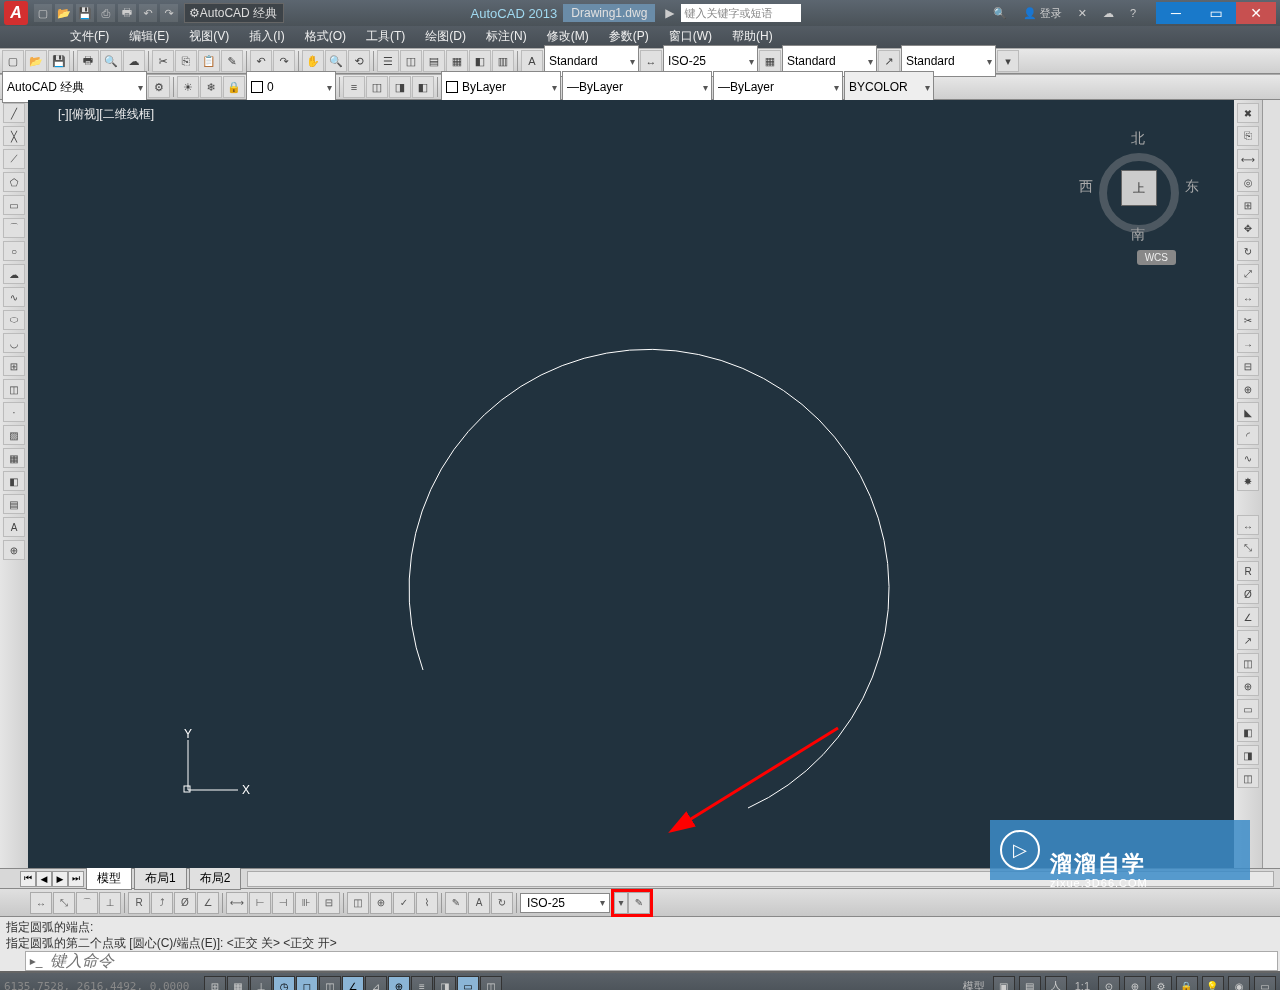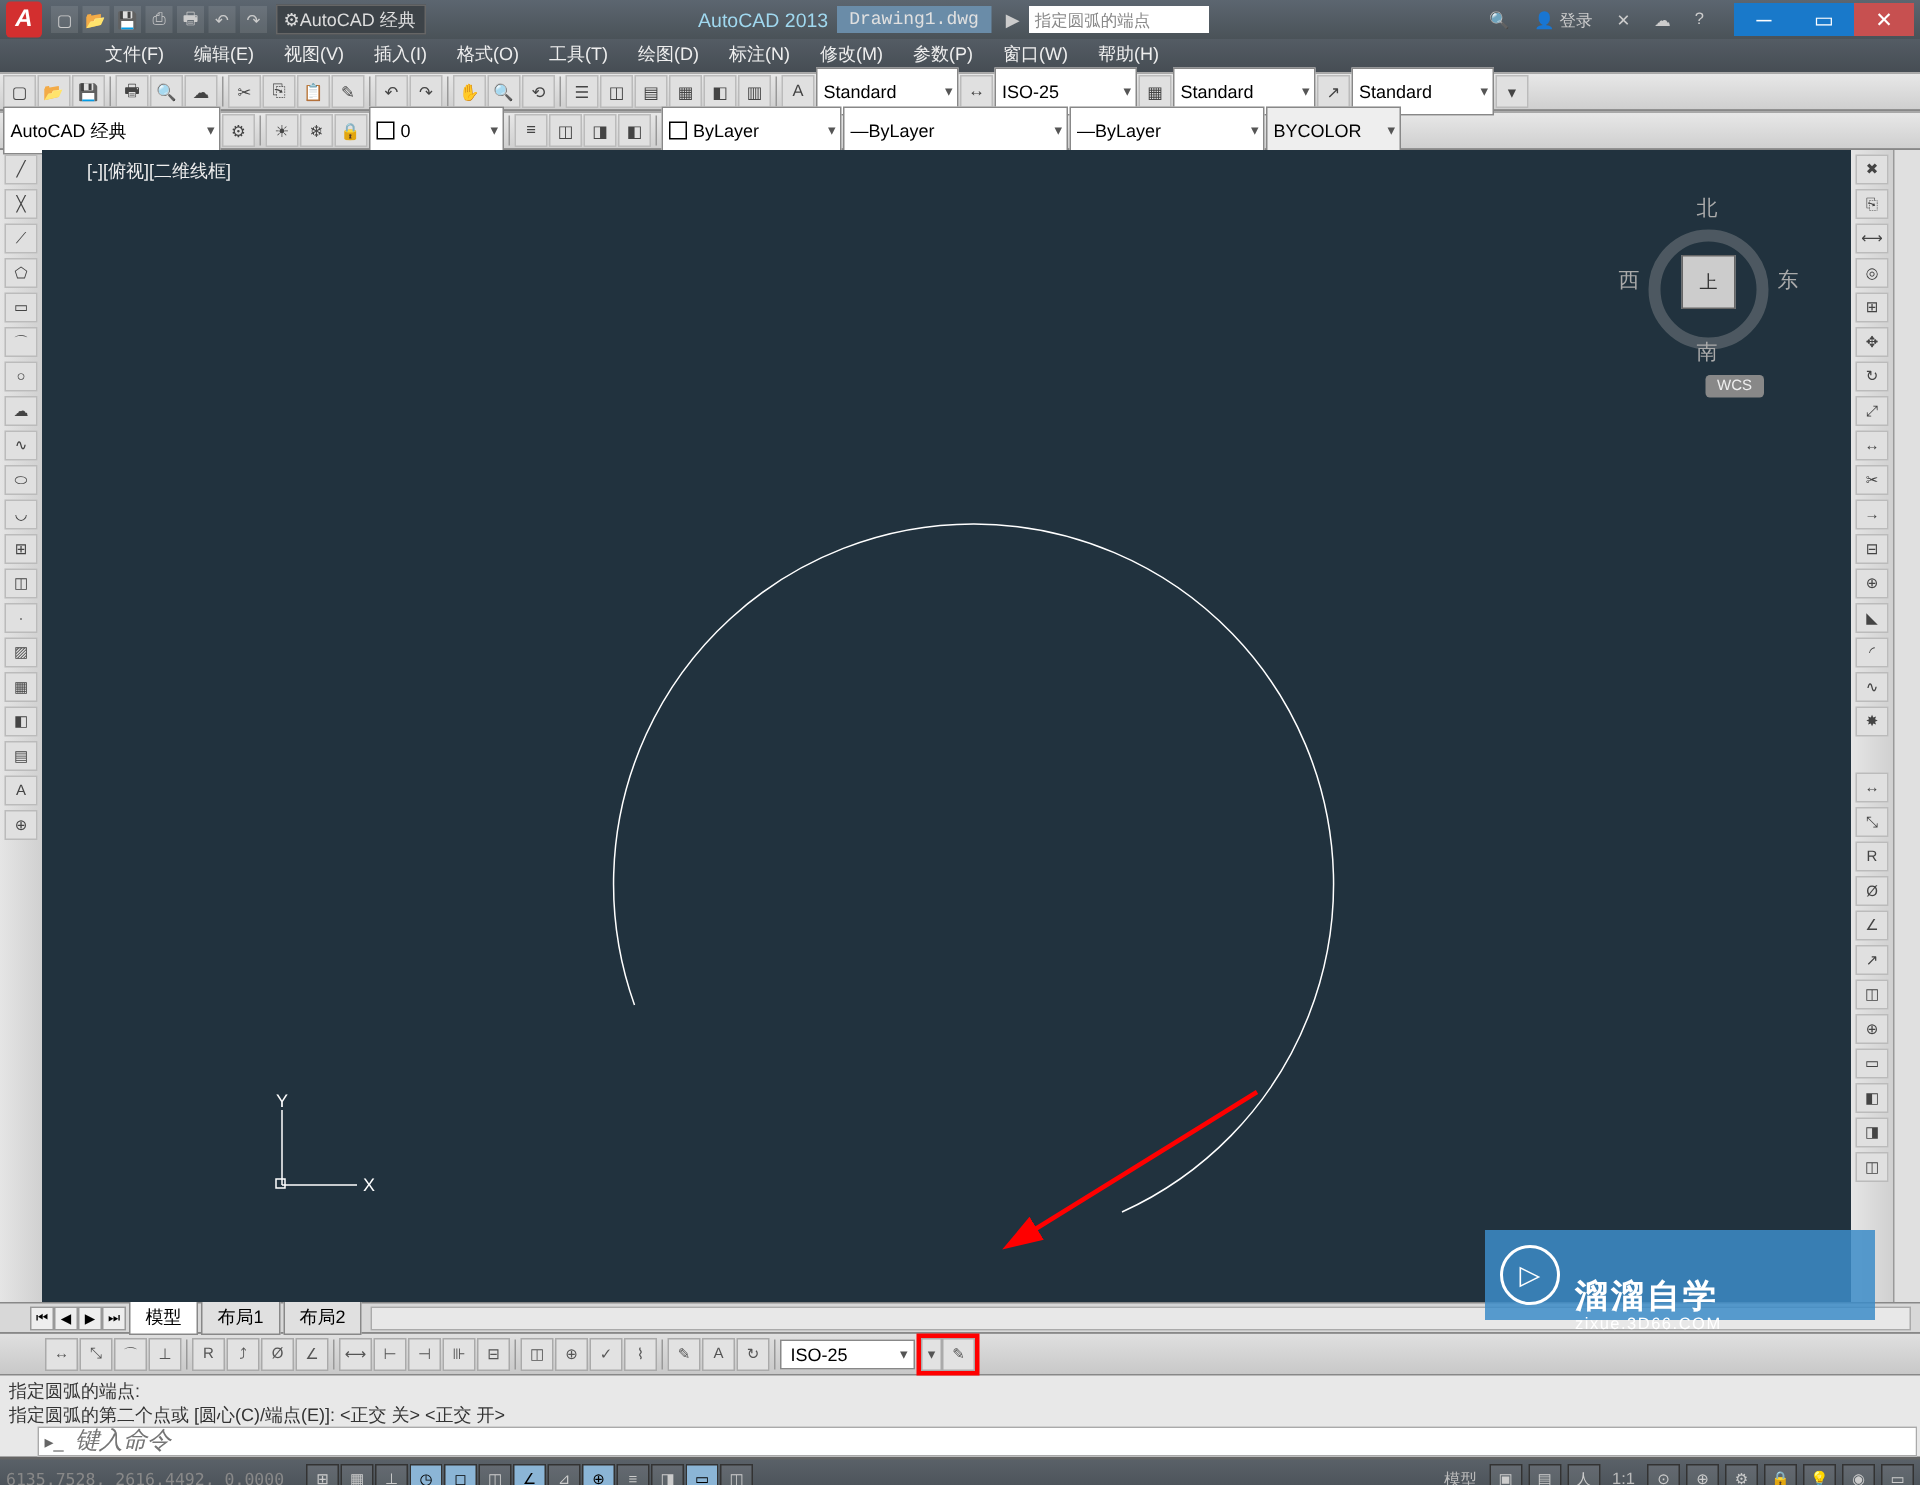--- a/index.html
+++ b/index.html
@@ -6,21 +6,21 @@
   body { width: 1280px; height: 990px; background: #656565; overflow: hidden; font-size: 12px; color: #000; }
   
   
   .title-bar { height: 26px; background: linear-gradient(#5c6670, #4a5258); display: flex; align-items: center; padding: 0 4px; }
   .app-logo { width: 24px; height: 24px; background: #d32f2f; color: white; display: flex; align-items: center; justify-content: center; font-weight: bold; margin-right: 6px; font-size:16px; font-style:italic; border-radius:3px;}
   .qat-icons { display: flex; gap: 3px; }
   .qat-icon { width: 18px; height: 18px; background: rgba(255,255,255,0.1); display:flex; align-items:center; justify-content:center; cursor:pointer; color:#ccc; font-size:11px;}
   .title-dropdown { margin-left: 6px; background: #3d4348; color: #ddd; border: 1px solid #666; height: 20px; padding: 0 4px; font-size: 12px; display:flex; align-items:center; min-width:100px;}
   .title-center { flex: 1; display: flex; justify-content: center; align-items: center; gap: 6px; }
   .title-text { color: #a0d8ef; font-size: 13px; }
-  .title-file { color: #e0e0e0; background:#6a8ca8; padding:2px 8px; font-size:12px;font-family:Liberation Mono, monospace;}
+  .title-file { color: #e0e0e0; background:#6a8ca8; padding:2px 8px; font-size:12px;}
   .search-box { background: #fff; height: 18px; width: 120px; padding: 0 4px; color: #888; font-size: 11px; display:flex; align-items:center;}
   .title-right { display: flex; align-items: center; gap: 4px; color: #ccc; font-size:11px;}
   .title-btn { padding: 2px 6px; cursor: pointer; }
   .win-controls { display:flex; margin-left:10px;}
   .win-ctrl { width: 40px; height: 22px; display:flex; align-items:center; justify-content:center; color:white; font-size:14px; cursor:pointer;}
   .win-min{background:#1979ca;}
   .win-max{background:#1979ca;}
   .win-close{background:#c75050;}
 
   
@@ -107,21 +107,21 @@
     <div class="qat-icon">🖶</div>
     <div class="qat-icon">↶</div>
     <div class="qat-icon">↷</div>
   </div>
   <div class="title-dropdown">⚙ <span>AutoCAD 经典</span></div>
   <div class="title-center">
     <span class="title-text">AutoCAD 2013</span>
     <span class="title-file">Drawing1.dwg</span>
     <span style="color:#ccc;margin-left:4px;">▶</span>
     <div class="search-box">
-        <span>指定圆弧的端点</span>
+        <span>键入关键字或短语</span>
       </div>
   </div>
   <div class="title-right">
     <span class="title-btn">🔍</span>
     <span class="title-btn">👤 <span>登录</span></span>
     <span class="title-btn">✕</span>
     <span class="title-btn">☁</span>
     <span class="title-btn">?</span>
     <div class="win-controls">
       <div class="win-ctrl win-min">─</div>

